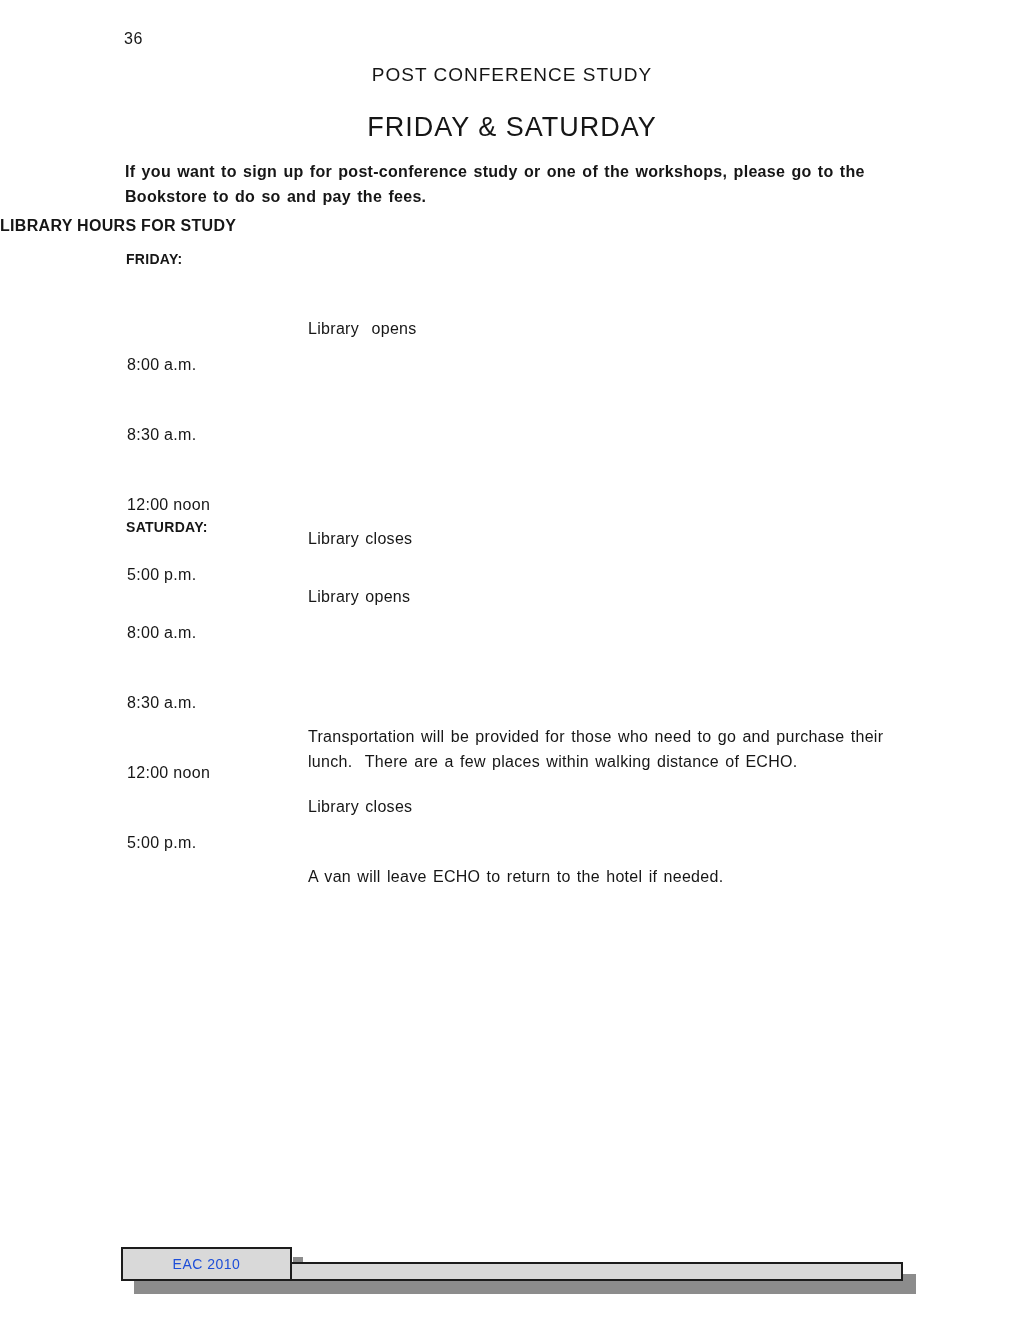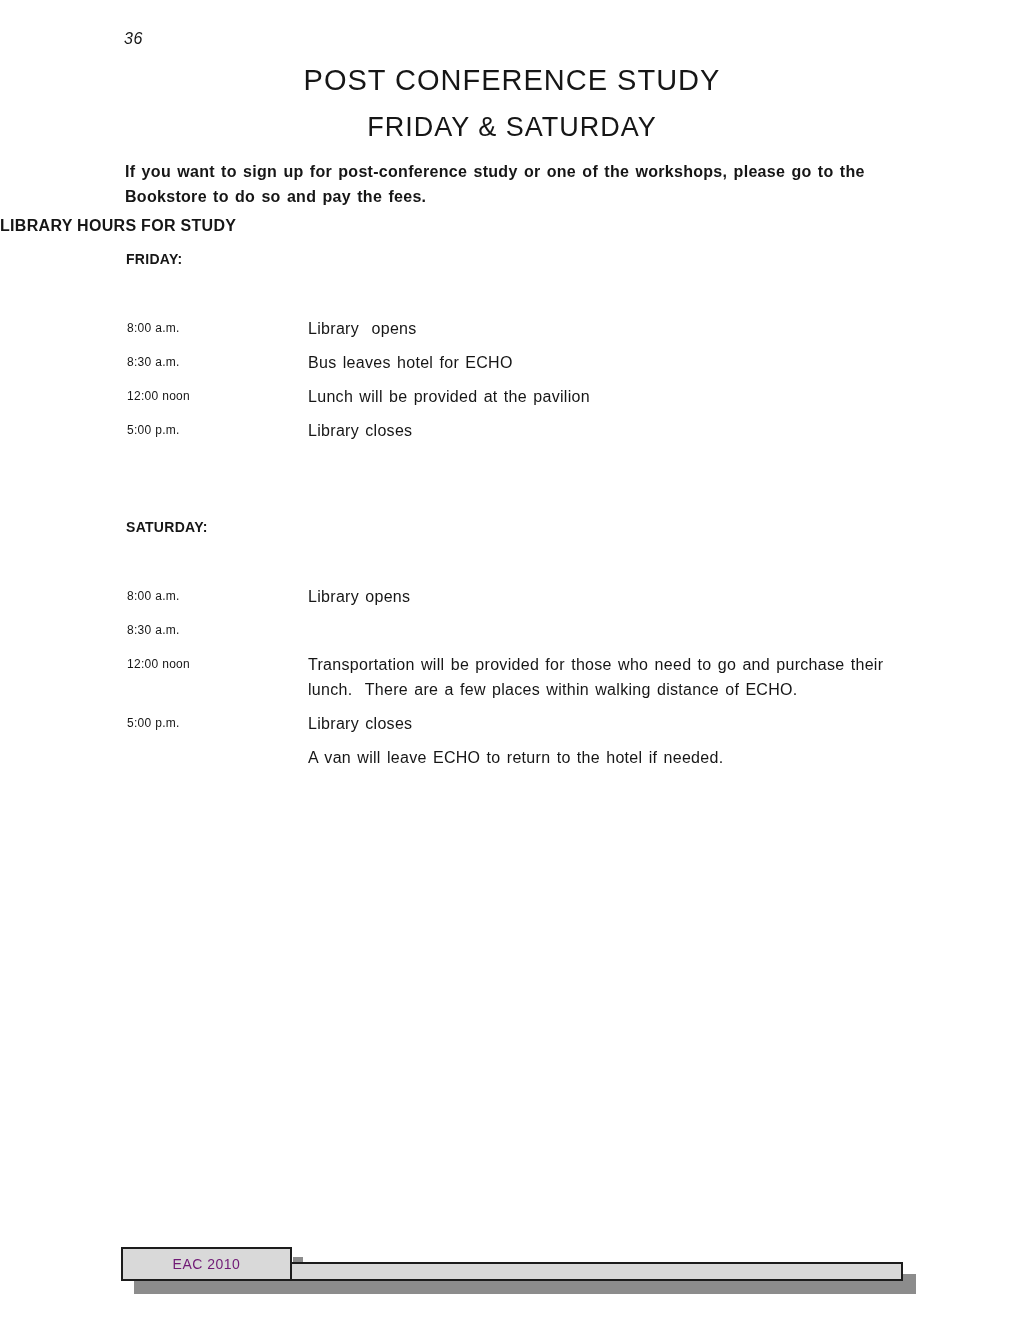--- a/index.html
+++ b/index.html
@@ -15,29 +15,28 @@
     font-family: "Liberation Sans", sans-serif;
     color: #161616;
     overflow: hidden;
   }
   .pagenum {
     position: absolute;
     left: 124px;
     top: 30px;
     font-size: 16px;
     letter-spacing: 0.5px;
-    font-style: italic;
   }
   .title {
     position: absolute;
     left: 0;
     top: 64px;
     width: 100%;
     text-align: center;
-    font-size: 29px;
+    font-size: 19px;
     font-weight: 400;
     letter-spacing: 1px;
   }
   .subtitle {
     position: absolute;
     left: 0;
     top: 112px;
     width: 100%;
     text-align: center;
     font-size: 27px;
@@ -83,24 +82,25 @@
   .friday-schedule { top: 316px; }
   .saturday-schedule { top: 584px; }
   .sched-row {
     display: flex;
     align-items: flex-start;
     margin-bottom: 9px;
   }
   .sched-time {
     flex: none;
     width: 149px;
-    font-size: 12px;
+    font-size: 16px;
     line-height: 25px;
     letter-spacing: 0.3px;
     white-space: pre-wrap;
+    margin-top: 36px;
   }
   .sched-desc {
     flex: 1;
     font-size: 16px;
     line-height: 25px;
     letter-spacing: 0.3px;
     word-spacing: 1.5px;
     white-space: pre-wrap;
     margin-left: 32px;
   }
@@ -127,21 +127,21 @@
     top: 1247px;
     width: 167px;
     height: 30px;
     background: #d9d9d9;
     border: 2px solid #1c1c1c;
     display: flex;
     align-items: center;
     justify-content: center;
     font-size: 14px;
     letter-spacing: 0.5px;
-    color: #701a75;
+    color: #1d4ed8;
   }
 </style>
 </head>
 <body>
 
 <div class="page">
 
   <div class="pagenum">36</div>
 
   <div class="title">POST CONFERENCE STUDY</div>
@@ -154,25 +154,23 @@
 
   <div class="day-label friday-label">FRIDAY:</div>
 
   <div class="schedule friday-schedule">
     <div class="sched-row">
       <div class="sched-time">8:00 a.m.</div>
       <div class="sched-desc">Library  opens</div>
     </div>
     <div class="sched-row">
       <div class="sched-time">8:30 a.m.</div>
-      <div class="sched-desc">Bus leaves hotel for ECHO</div>
     </div>
     <div class="sched-row">
       <div class="sched-time">12:00 noon</div>
-      <div class="sched-desc">Lunch will be provided at the pavilion</div>
     </div>
     <div class="sched-row">
       <div class="sched-time">5:00 p.m.</div>
       <div class="sched-desc">Library closes</div>
     </div>
   </div>
 
   <div class="day-label saturday-label">SATURDAY:</div>
 
   <div class="schedule saturday-schedule">

